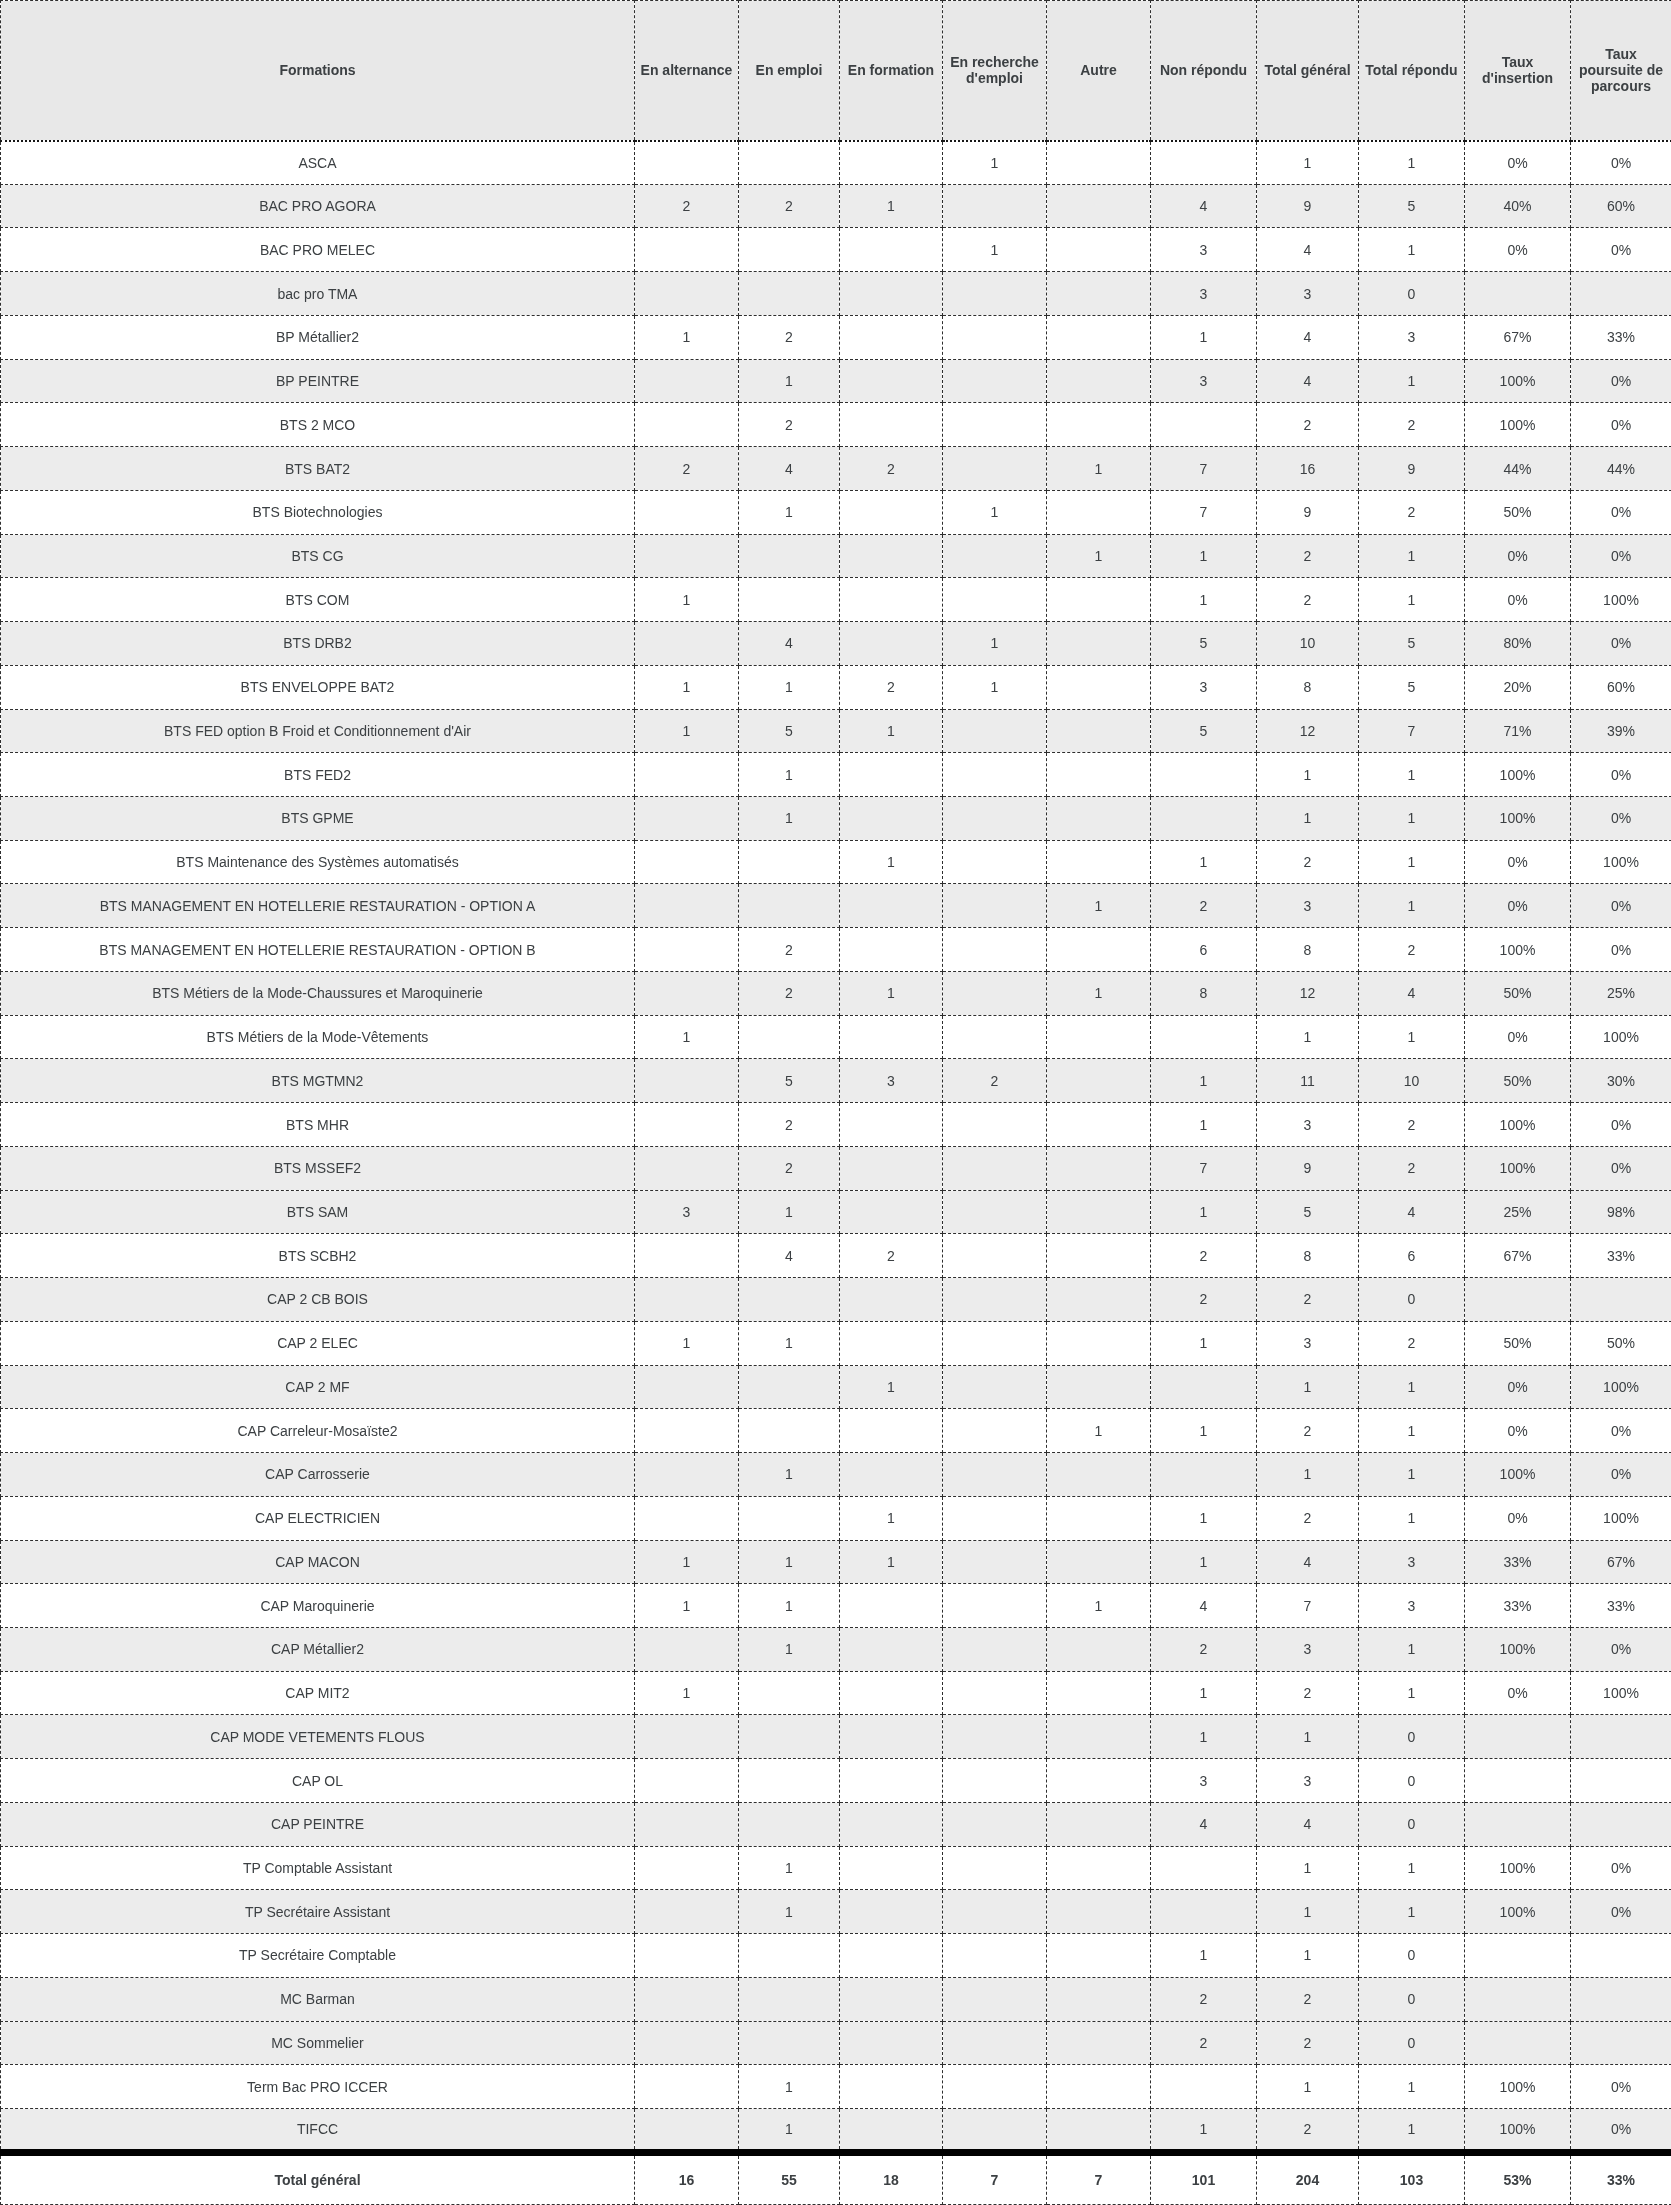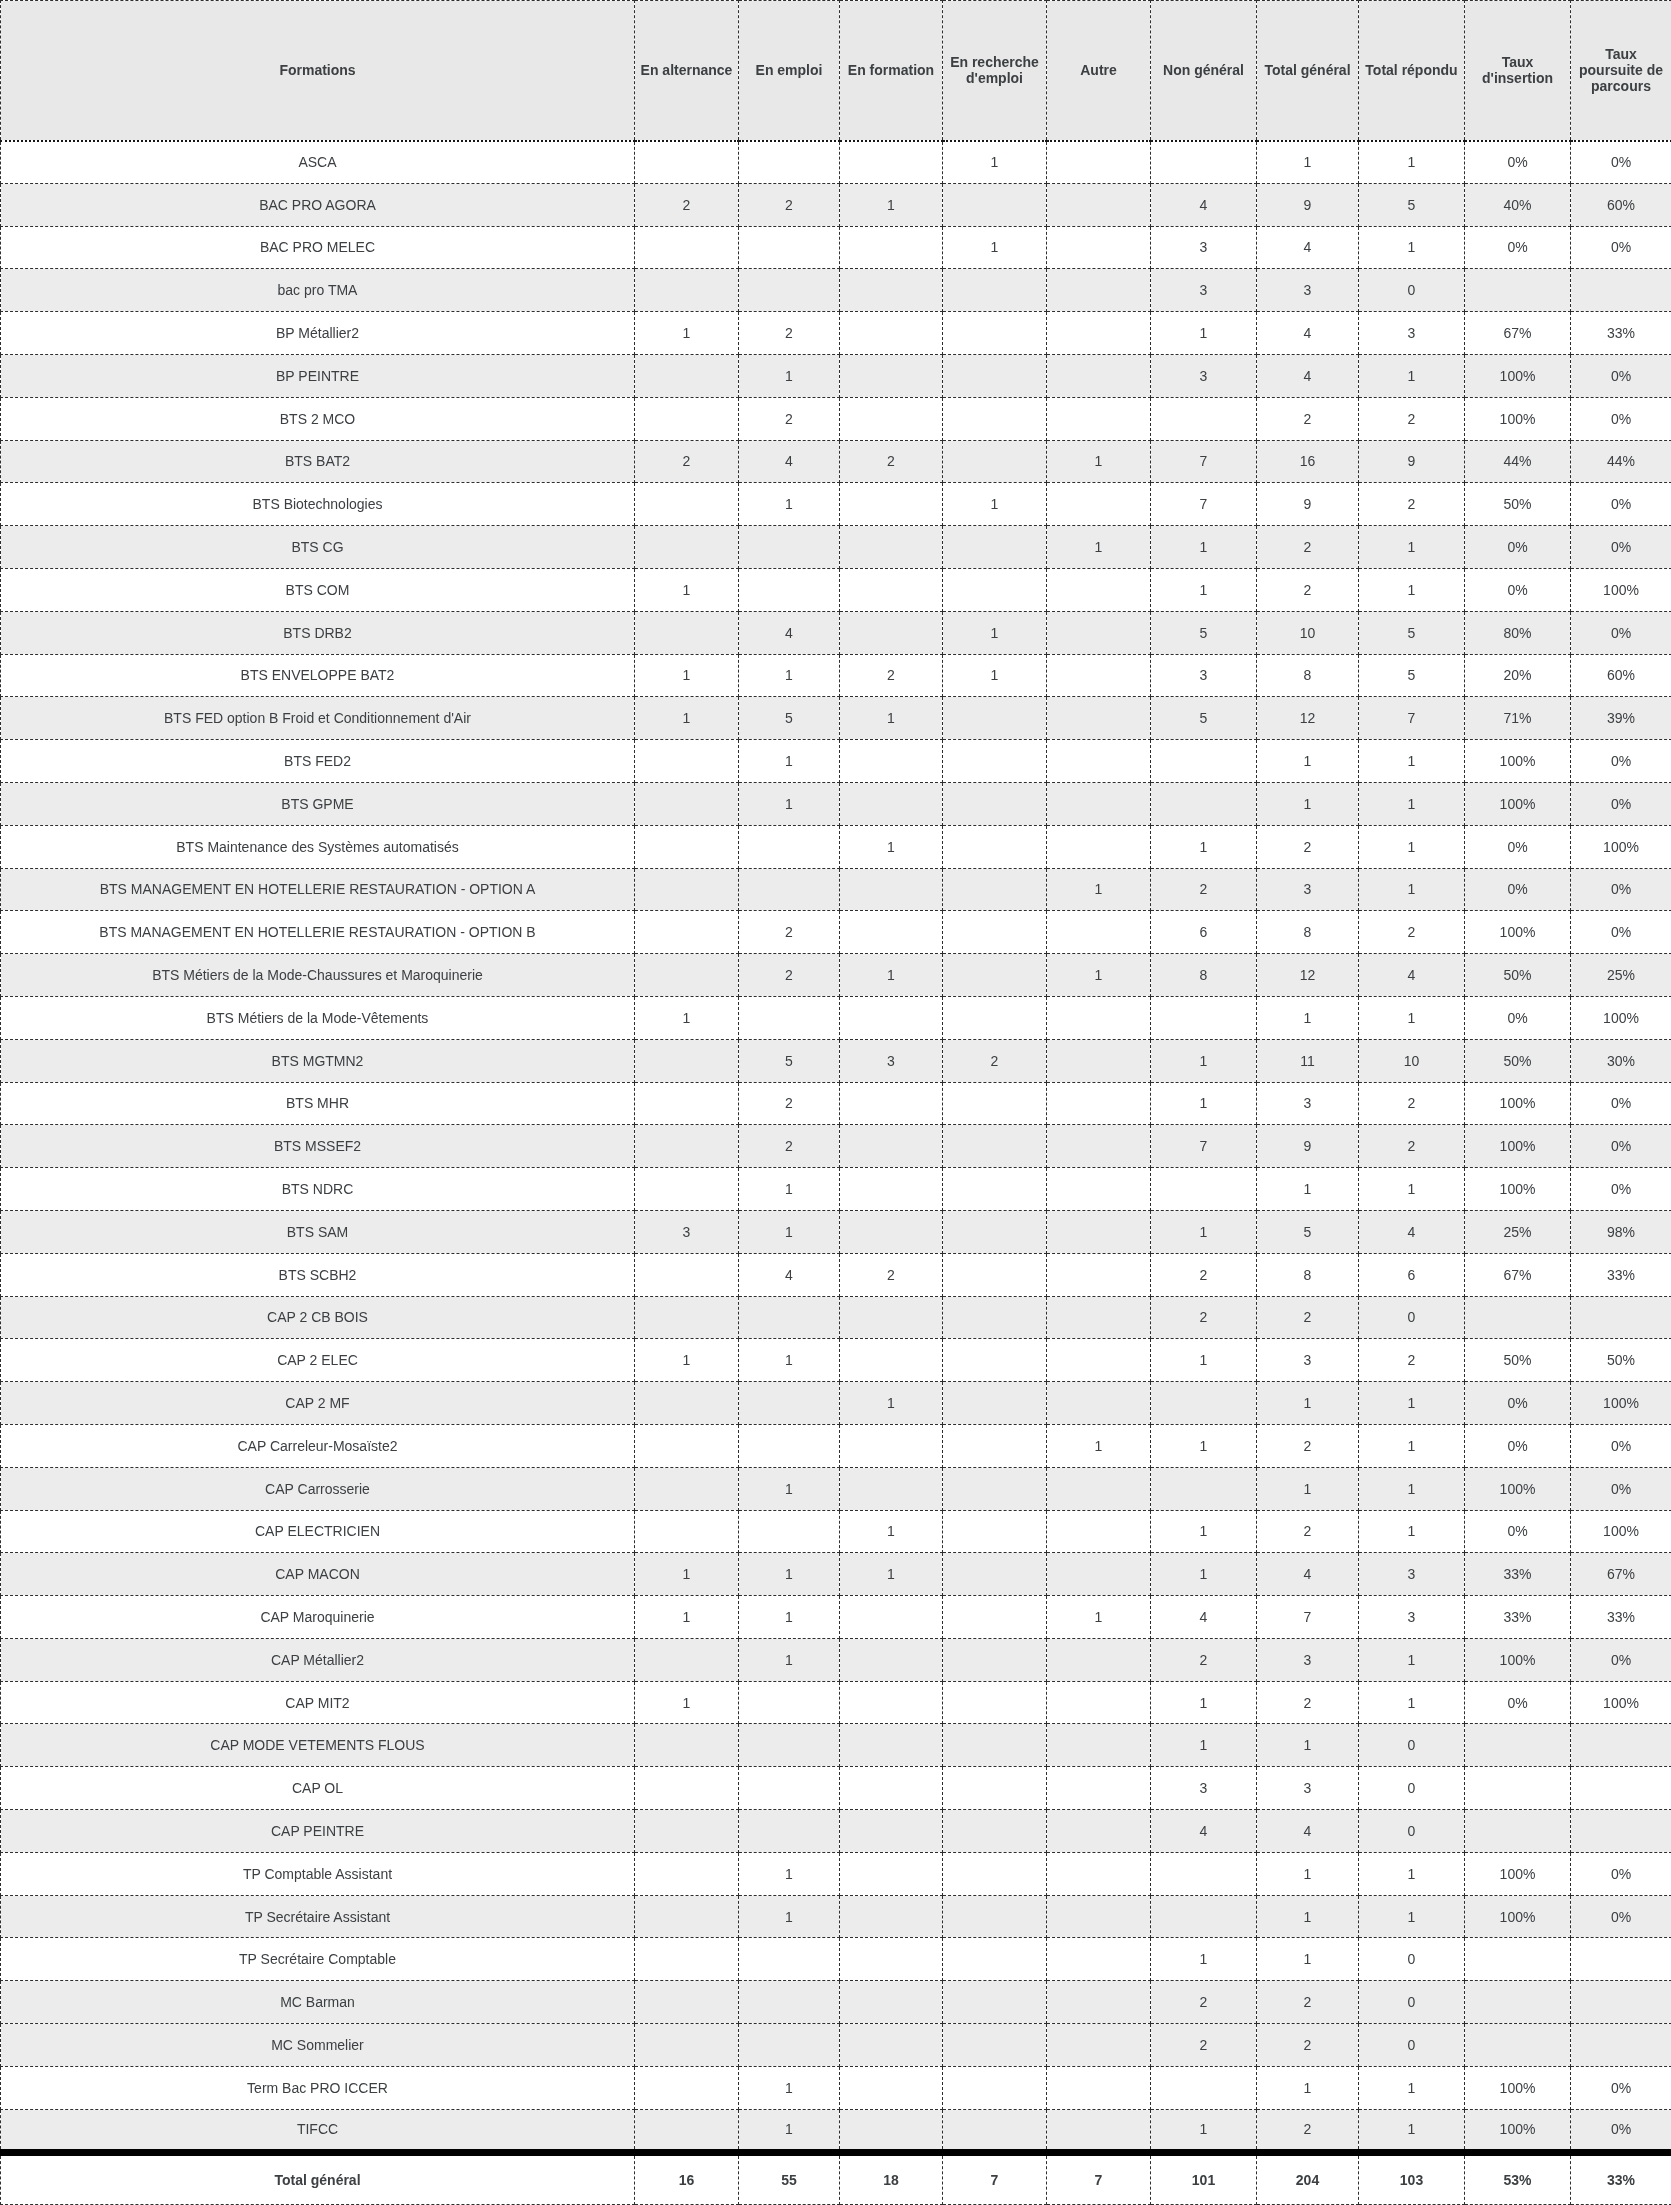--- a/index.html
+++ b/index.html
@@ -58,21 +58,21 @@
     <col style="width:101px">
   </colgroup>
   <thead>
     <tr>
         <th>Formations</th>
         <th>En alternance</th>
         <th>En emploi</th>
         <th>En formation</th>
         <th>En recherche d'emploi</th>
         <th>Autre</th>
-        <th>Non général</th>
+        <th>Non répondu</th>
         <th>Total général</th>
         <th>Total répondu</th>
         <th>Taux d'insertion</th>
         <th>Taux poursuite de parcours</th>
       </tr>
   </thead>
   <tbody>
       <tr>
         <td>ASCA</td>
         <td></td>
@@ -375,33 +375,20 @@
       <tr class="alt">
         <td>BTS MSSEF2</td>
         <td></td>
         <td>2</td>
         <td></td>
         <td></td>
         <td></td>
         <td>7</td>
         <td>9</td>
         <td>2</td>
-        <td>100%</td>
-        <td>0%</td>
-      </tr>
-      <tr>
-        <td>BTS NDRC</td>
-        <td></td>
-        <td>1</td>
-        <td></td>
-        <td></td>
-        <td></td>
-        <td></td>
-        <td>1</td>
-        <td>1</td>
         <td>100%</td>
         <td>0%</td>
       </tr>
       <tr class="alt">
         <td>BTS SAM</td>
         <td>3</td>
         <td>1</td>
         <td></td>
         <td></td>
         <td></td>

